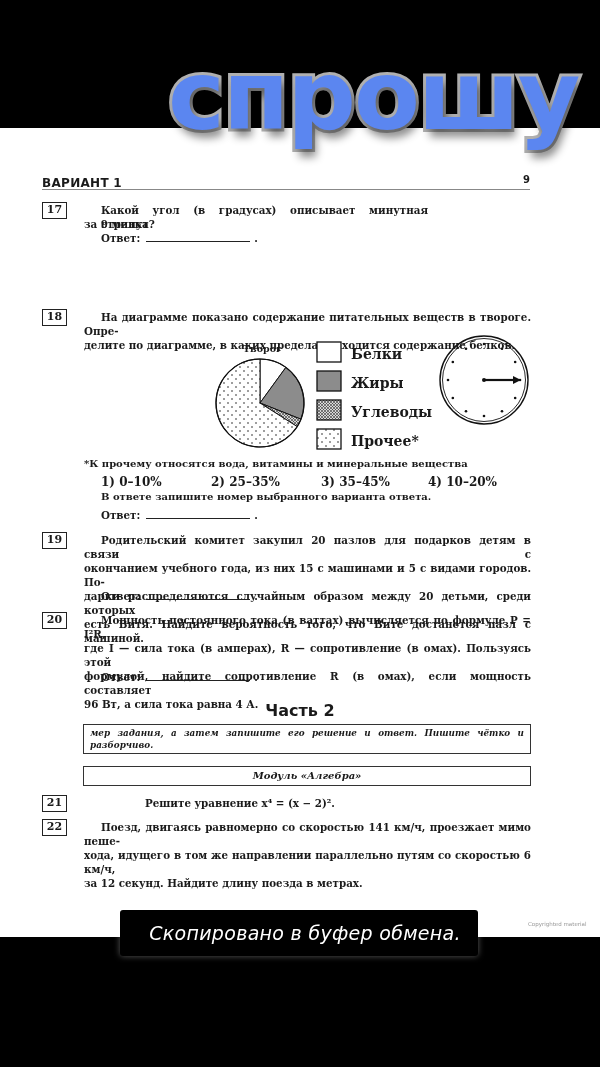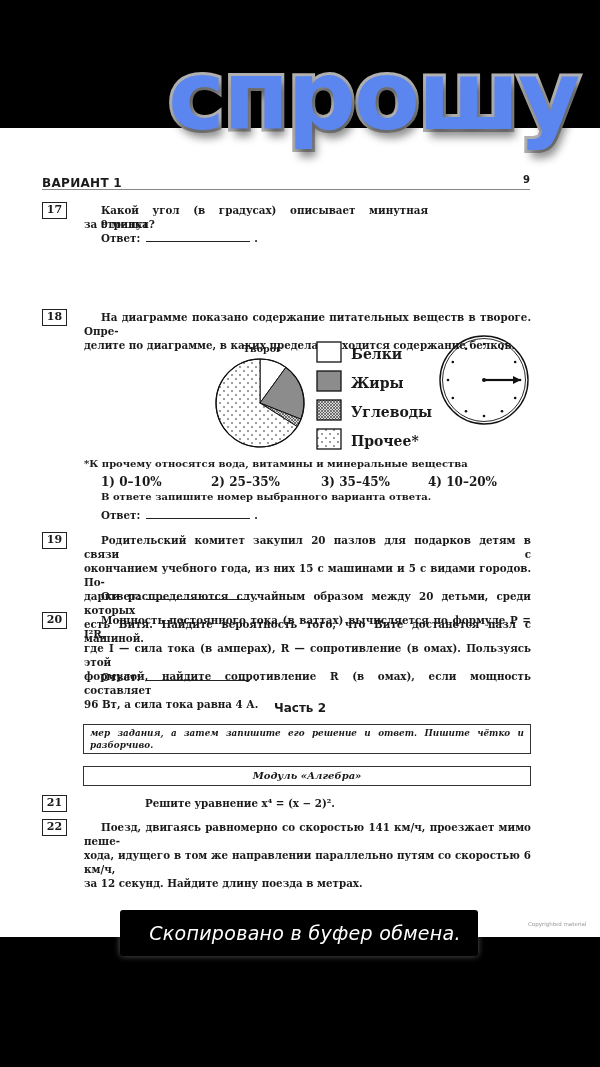--- a/index.html
+++ b/index.html
@@ -45,21 +45,21 @@
     .legend { position: absolute; left: 316px; top: 213px; width: 120px; }
     .legend-item { position: absolute; left: 0; width: 120px; height: 22px; }
     .legend-item svg { position: absolute; left: 0; top: 0; }
     .legend-item span { position: absolute; left: 35px; top: 5px; font-size: 14px; font-weight: bold; }
 
     .footnote { position: absolute; left: 84px; top: 330px; font-size: 10px; font-weight: bold; }
     .options { position: absolute; left: 101px; top: 347px; width: 400px; height: 14px; font-size: 12px; font-weight: bold; }
     .options span { position: absolute; top: 0; }
     .instr { position: absolute; left: 101px; top: 363px; font-size: 10px; font-weight: bold; }
 
-    .part-title { position: absolute; left: 0; top: 573px; width: 600px; text-align: center; font-family: "DejaVu Sans", "Liberation Sans", sans-serif; font-size: 12px; font-weight: bold; }
+    .part-title { position: absolute; left: 0; top: 573px; width: 600px; text-align: center; font-family: "DejaVu Sans", "Liberation Sans", sans-serif; font-size: 16px; font-weight: bold; }
     .notice-box { position: absolute; left: 83px; top: 596px; width: 448px; height: 30px; border: 1px solid #333; padding: 2px 6px; font-size: 8.8px; font-style: italic; font-weight: bold; line-height: 12px; text-align: justify; }
     .notice-box .indent { display: inline-block; width: 14px; }
     .module-box { position: absolute; left: 83px; top: 638px; width: 448px; height: 20px; border: 1px solid #333; font-size: 10px; font-style: italic; font-weight: bold; text-align: center; line-height: 18px; }
 
     .toast {
       position: absolute; left: 120px; top: 910px; width: 358px; height: 46px; background: #000;
       border-radius: 3px; box-shadow: 0 0 6px rgba(255,255,255,0.35);
       color: #fff; font-family: "DejaVu Sans", "Liberation Sans", sans-serif; font-style: italic;
       font-size: 19px; line-height: 46px; text-align: center; z-index: 6; letter-spacing: 0.3px; padding-left: 12px;
     }

